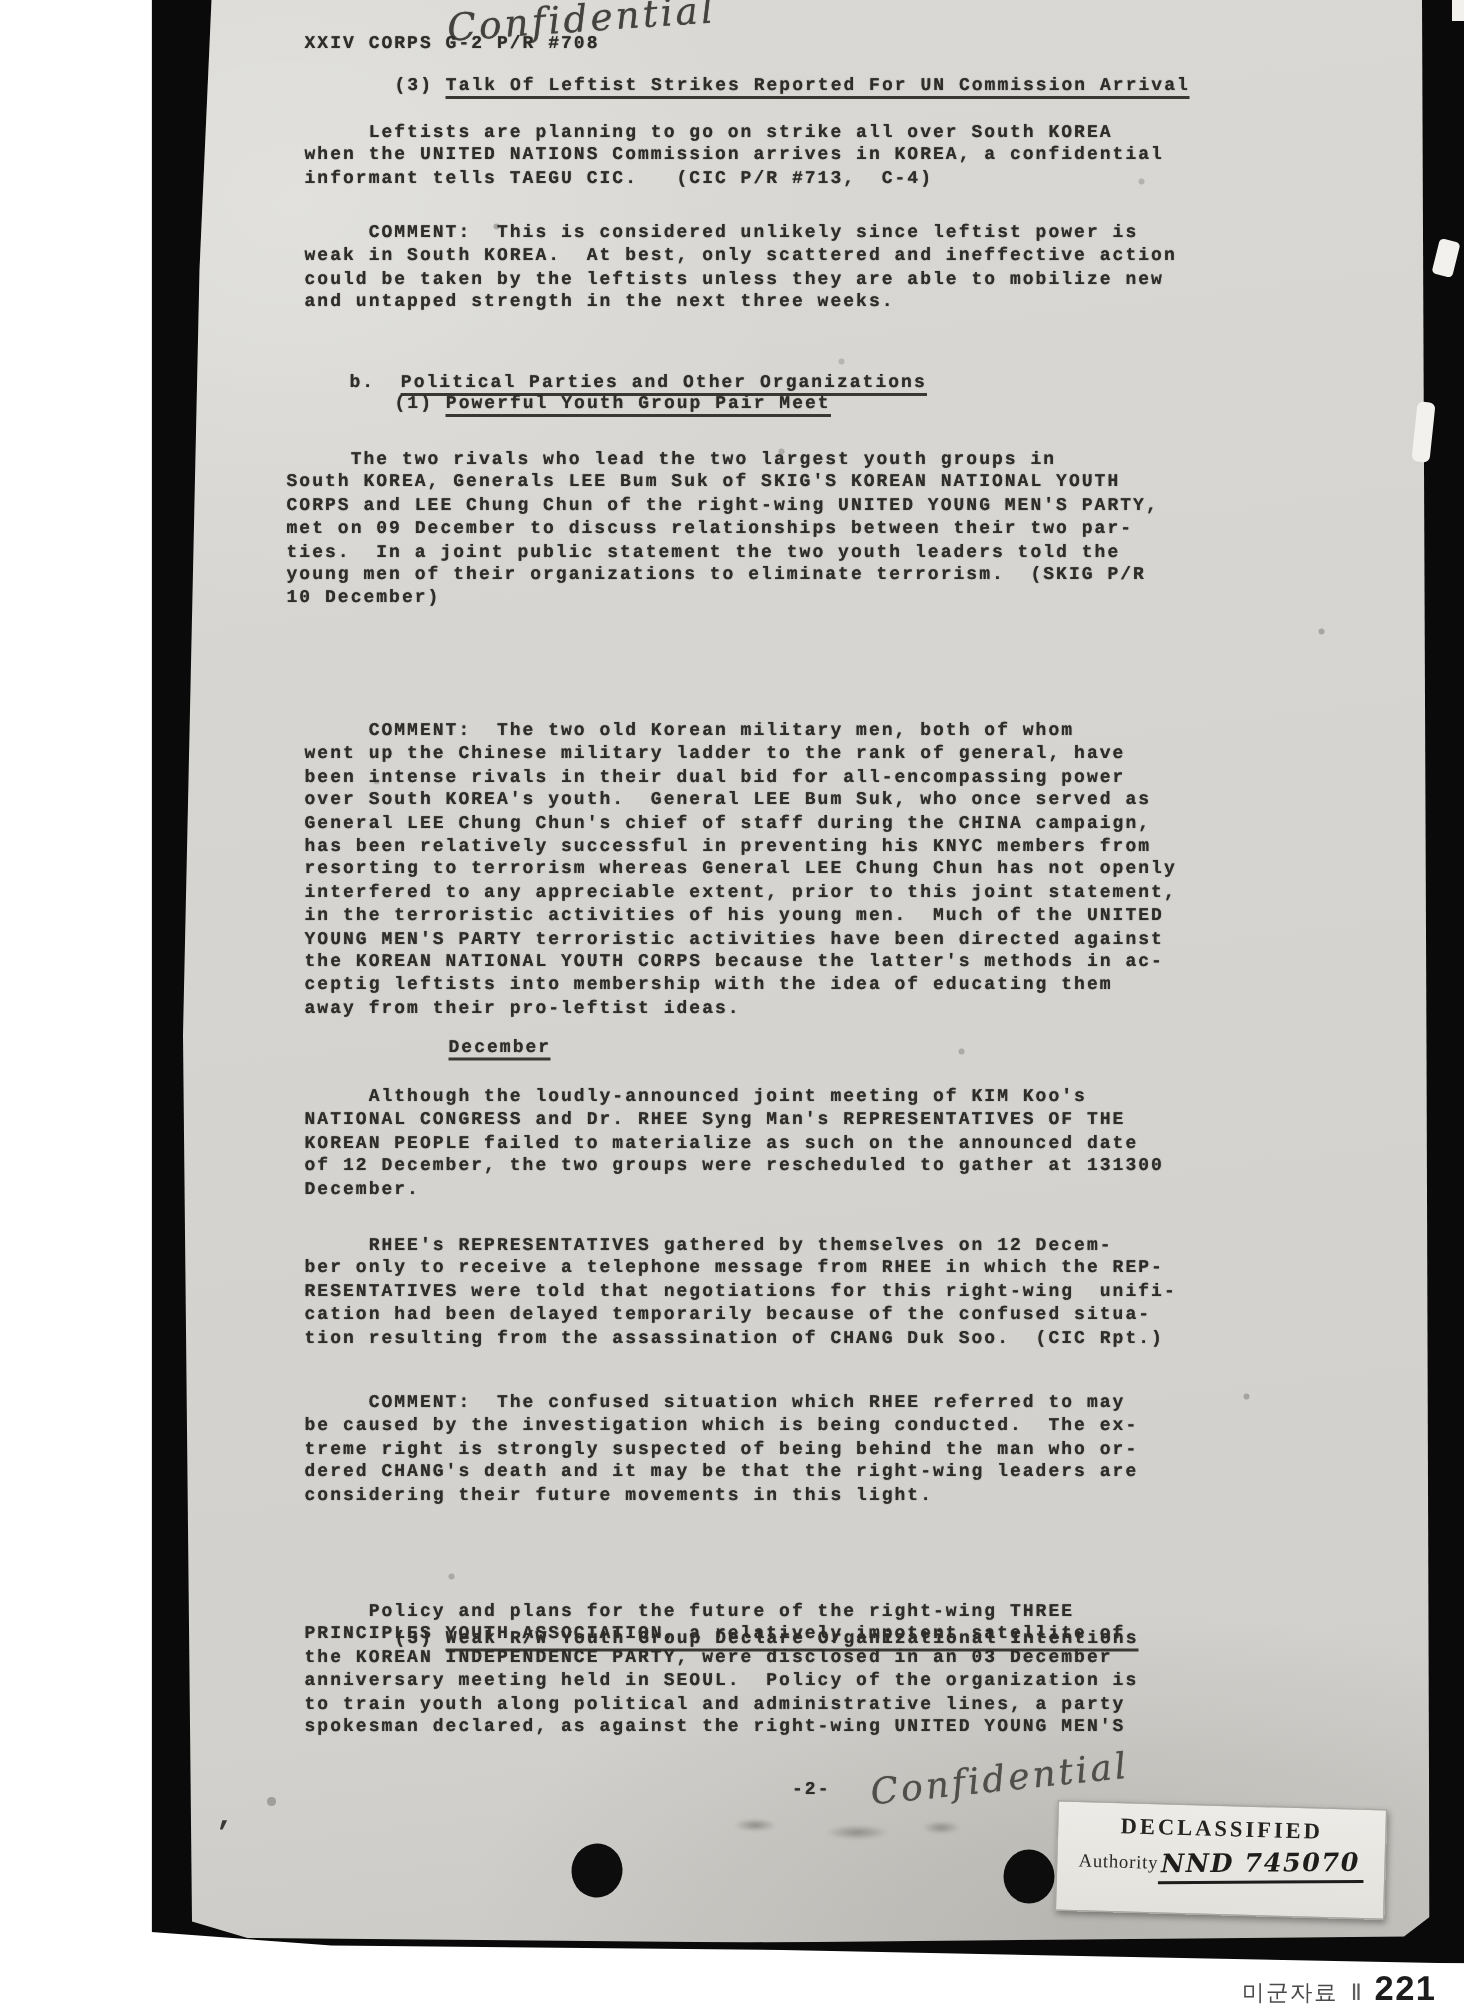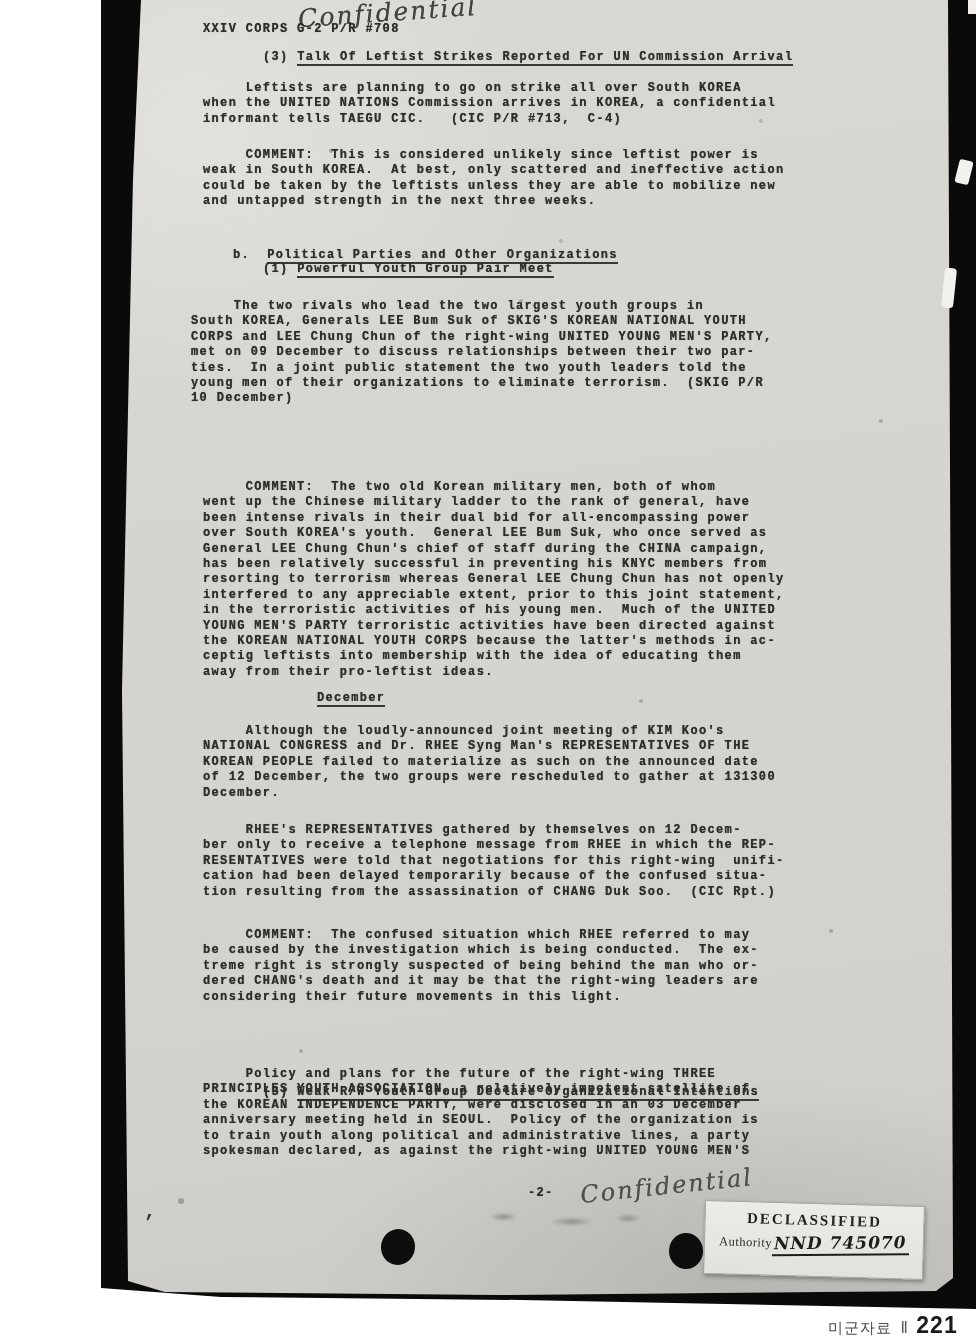--- a/index.html
+++ b/index.html
@@ -137,21 +137,21 @@
 General LEE Chung Chun's chief of staff during the CHINA campaign,
 has been relatively successful in preventing his KNYC members from
 resorting to terrorism whereas General LEE Chung Chun has not openly
 interfered to any appreciable extent, prior to this joint statement,
 in the terroristic activities of his young men.  Much of the UNITED
 YOUNG MEN'S PARTY terroristic activities have been directed against
 the KOREAN NATIONAL YOUTH CORPS because the latter's methods in ac-
 ceptig leftists into membership with the idea of educating them
 away from their pro-leftist ideas.</div>
 
-  <div class="typed" style="left:317px;top:691px;"><span class="u">December</span></div>
+  <div class="typed" style="left:299px;top:691px;"><span class="u">December</span></div>
 
   <div class="typed" style="left:203px;top:724px;">     Although the loudly-announced joint meeting of KIM Koo's
 NATIONAL CONGRESS and Dr. RHEE Syng Man's REPRESENTATIVES OF THE
 KOREAN PEOPLE failed to materialize as such on the announced date
 of 12 December, the two groups were rescheduled to gather at 131300
 December.</div>
 
   <div class="typed" style="left:203px;top:823px;">     RHEE's REPRESENTATIVES gathered by themselves on 12 Decem-
 ber only to receive a telephone message from RHEE in which the REP-
 RESENTATIVES were told that negotiations for this right-wing  unifi-

